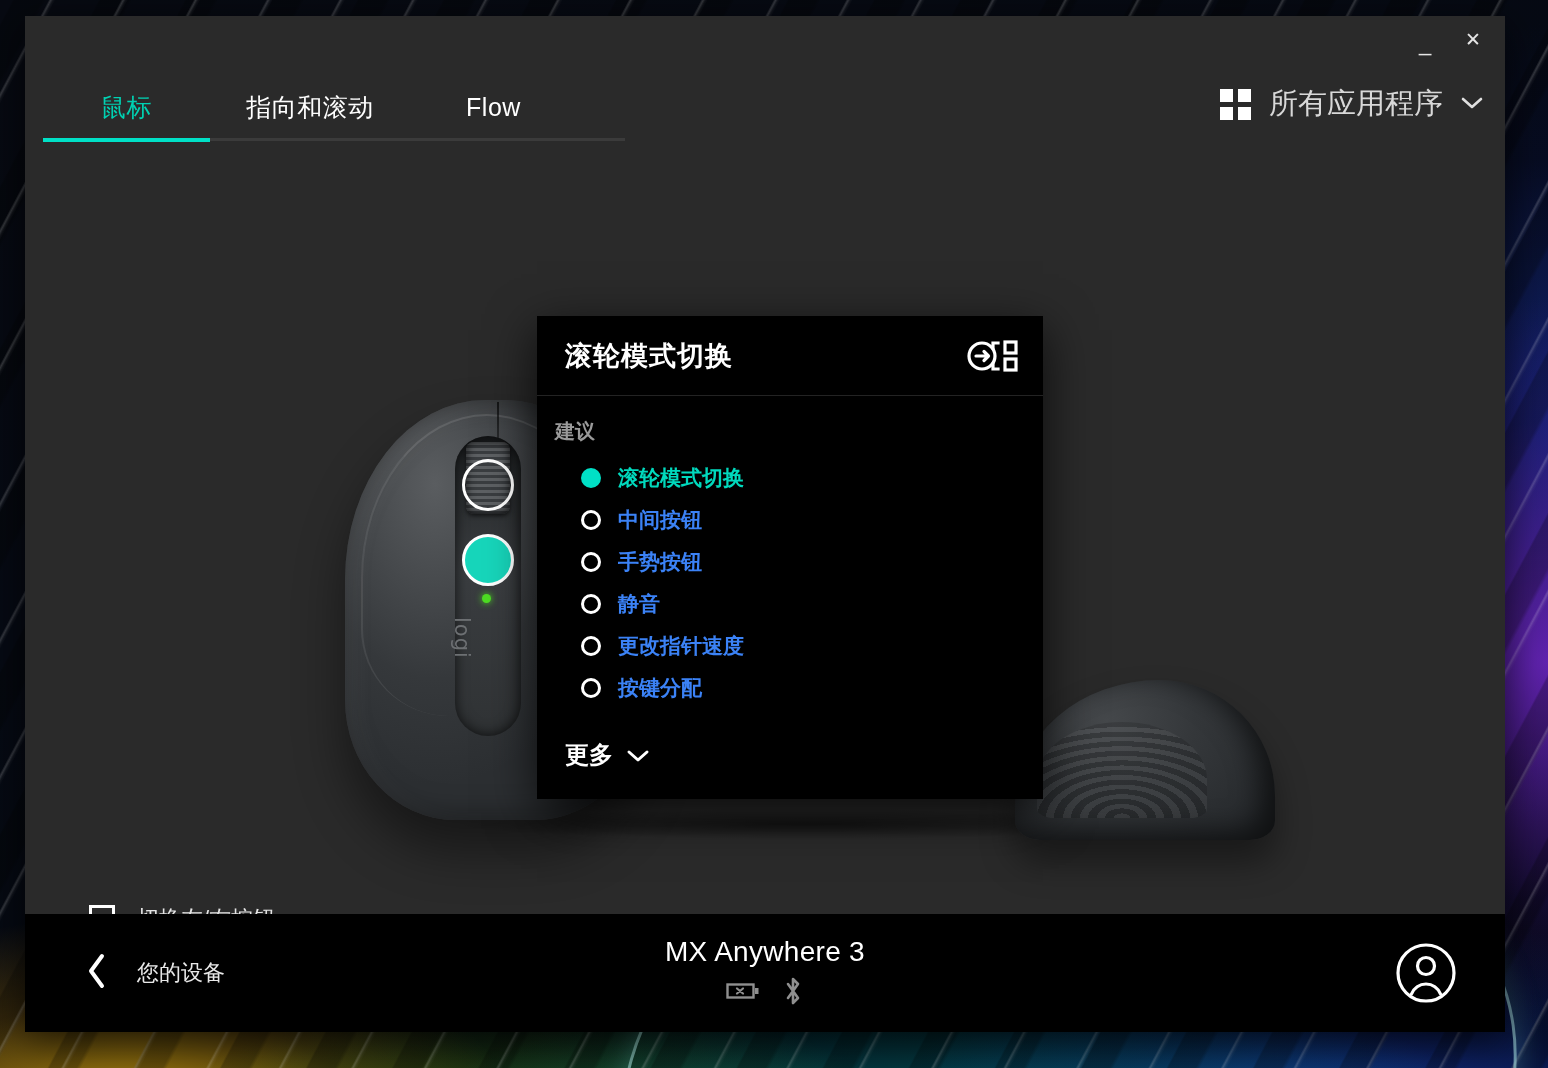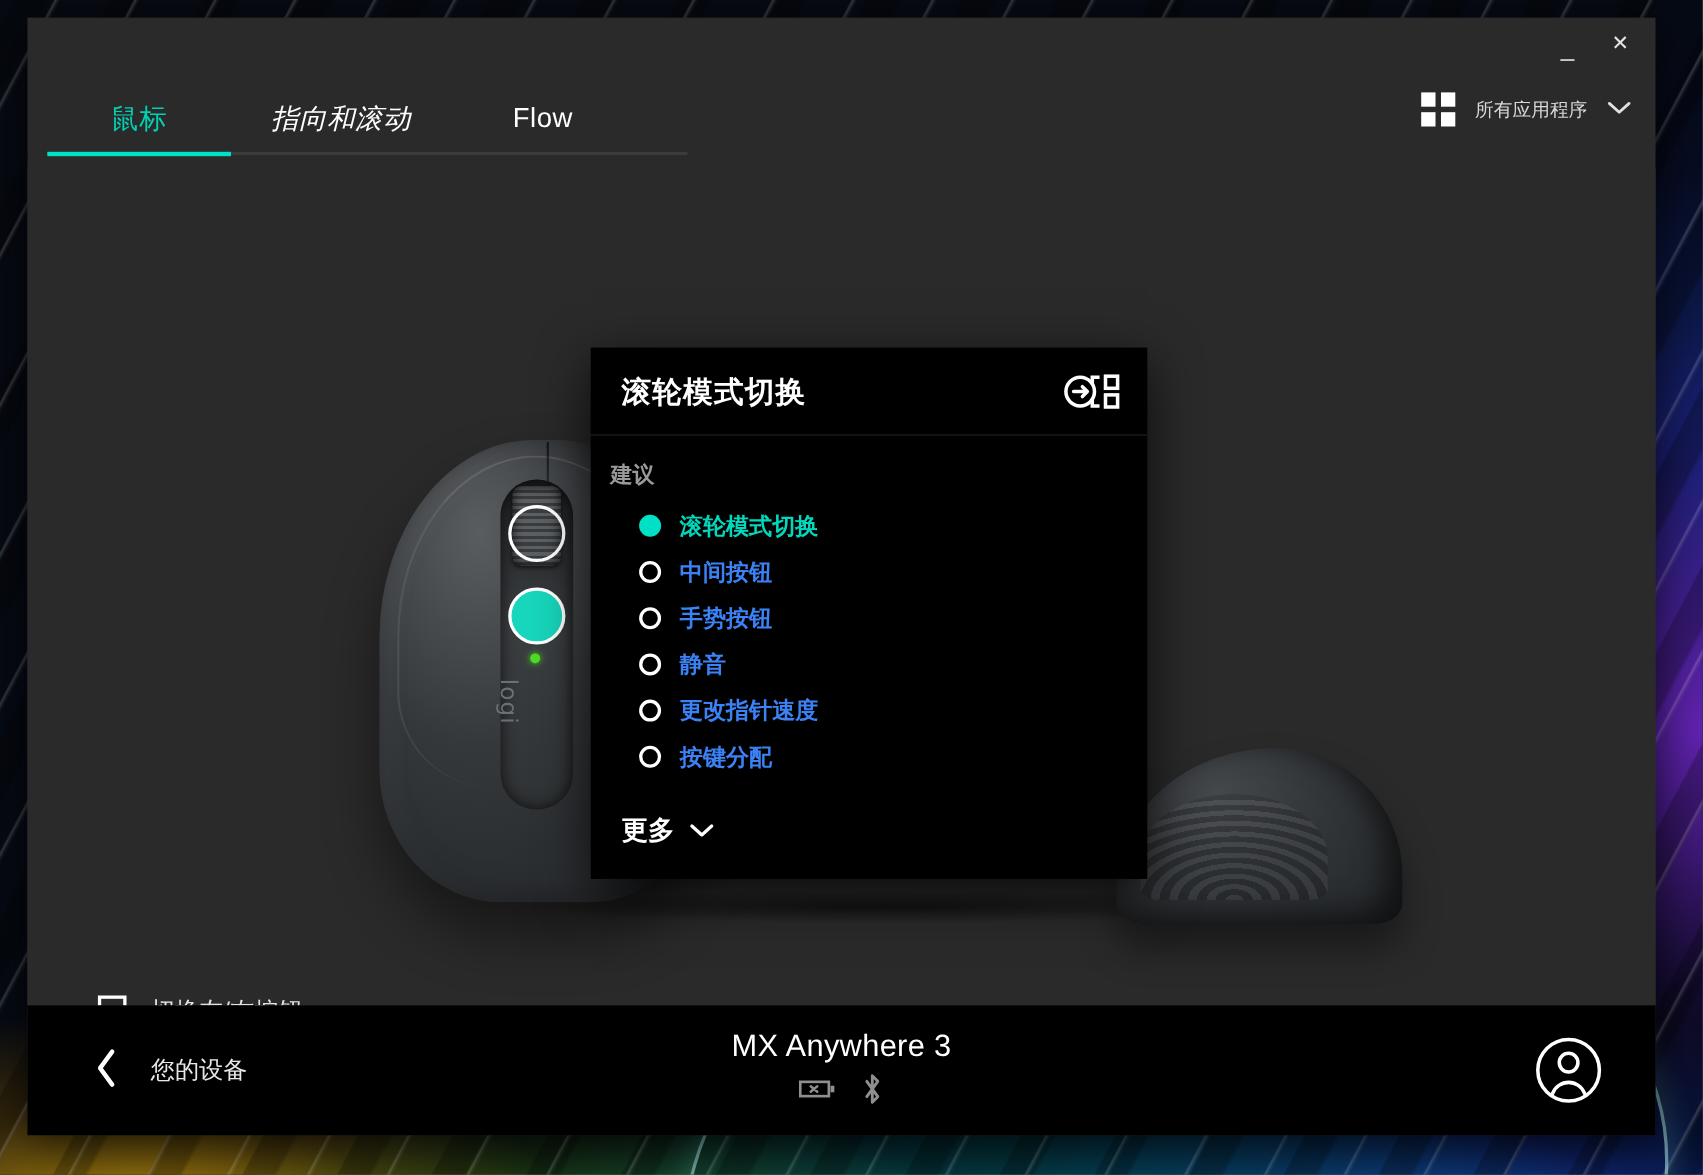--- a/index.html
+++ b/index.html
@@ -128,21 +128,21 @@
     padding: 0 0;
     margin-right: 0;
     height: 66px;
     display: flex;
     align-items: center;
     justify-content: center;
     cursor: pointer;
     letter-spacing: .5px;
     width: 167px;
   }
-  .tab.wide { width: 200px; font-style: italic; }
+  .tab.wide { width: 200px; }
   .tab.active { color: #00d1b2; }
   .tab-underlines {
     position: absolute;
     left: 18px;
     top: 64px;
     display: flex;
     height: 4px;
   }
   .ul-active { width: 167px; height: 4px; background: #00e0c6; }
   .ul-rest   { width: 415px; height: 3px; background: #3b3b3b; align-self: flex-start; }
@@ -156,21 +156,21 @@
     gap: 18px;
     cursor: pointer;
   }
   .grid-icon {
     display: grid;
     grid-template-columns: 13px 13px;
     grid-template-rows: 13px 13px;
     gap: 5px;
   }
   .grid-icon i { background: #fff; display: block; }
-  .allapps-label { color: #d8d8d8; font-size: 17px; }
+  .allapps-label { color: #d8d8d8; font-size: 29px; }
   .chev { color: #e0e0e0; font-size: 17px; line-height: 1; }
 
   
   .body-area {
     flex: 1 1 auto;
     position: relative;
     background: #2a2a2a;
     overflow: hidden;
   }
 

